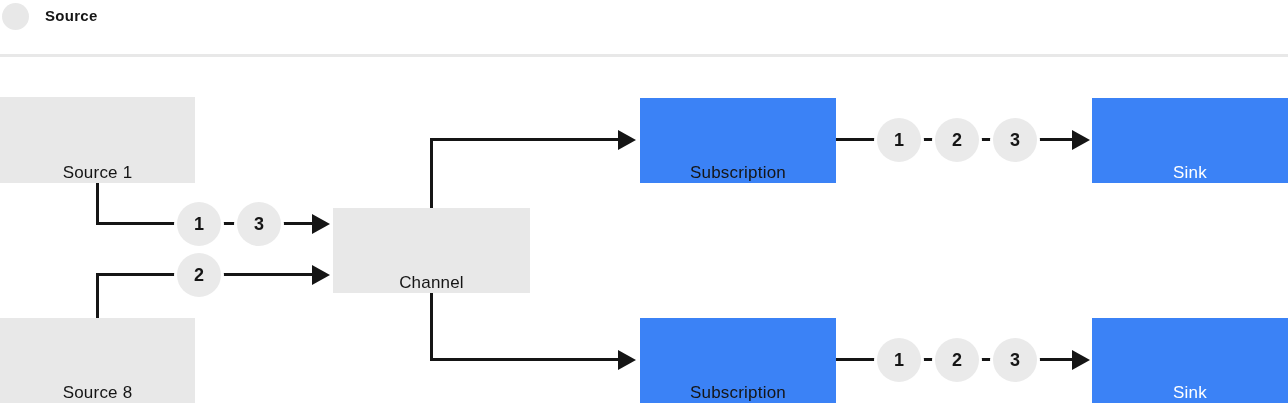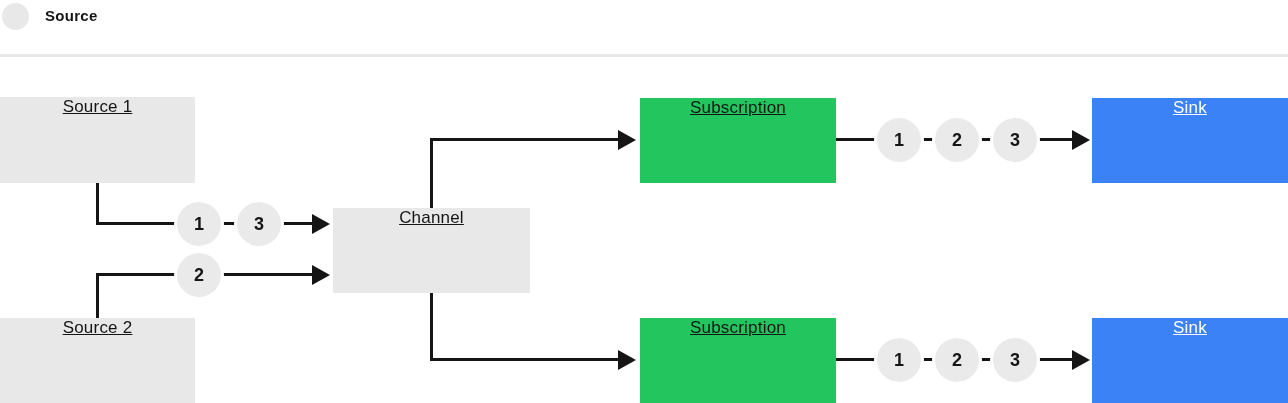--- a/index.html
+++ b/index.html
@@ -33,29 +33,28 @@
   }
   .divider {
     position: absolute;
     left: 0; top: 54px;
     width: 1288px; height: 3px;
     background: #e8e8e8;
   }
   .node {
     position: absolute;
     display: flex;
-    align-items: flex-start;
+    align-items: flex-end;
     justify-content: center;
     font-size: 17px;
     letter-spacing: 0.2px;
     color: #151515;
-    text-decoration: underline;
   }
   .node.gray      { background: #e8e8e8; }
-  .node.lightblue { background: #22c55e; }
+  .node.lightblue { background: #3b82f6; }
   .node.blue      { background: #3b82f6; color: #ffffff; }
   .line {
     position: absolute;
     background: #151515;
   }
   .arrowhead {
     position: absolute;
     width: 0; height: 0;
     border-top: 10px solid transparent;
     border-bottom: 10px solid transparent;
@@ -103,21 +102,21 @@
   <div class="line" style="left:836px; top:138px; width:236px; height:3px;"></div>
   <div class="arrowhead" style="left:1072px; top:130px;"></div>
 
   <div class="line" style="left:836px; top:358px; width:236px; height:3px;"></div>
   <div class="arrowhead" style="left:1072px; top:350px;"></div>
 
   <div class="node gray" style="left:0; top:97px; width:195px; height:86px;">
     <span>Source 1</span>
   </div>
   <div class="node gray" style="left:0; top:318px; width:195px; height:85px;">
-    <span>Source 2</span>
+    <span>Source 8</span>
   </div>
   <div class="node gray" style="left:333px; top:208px; width:197px; height:85px;">
     <span>Channel</span>
   </div>
   <div class="node lightblue" style="left:640px; top:98px; width:196px; height:85px;">
     <span>Subscription</span>
   </div>
   <div class="node lightblue" style="left:640px; top:318px; width:196px; height:85px;">
     <span>Subscription</span>
   </div>

